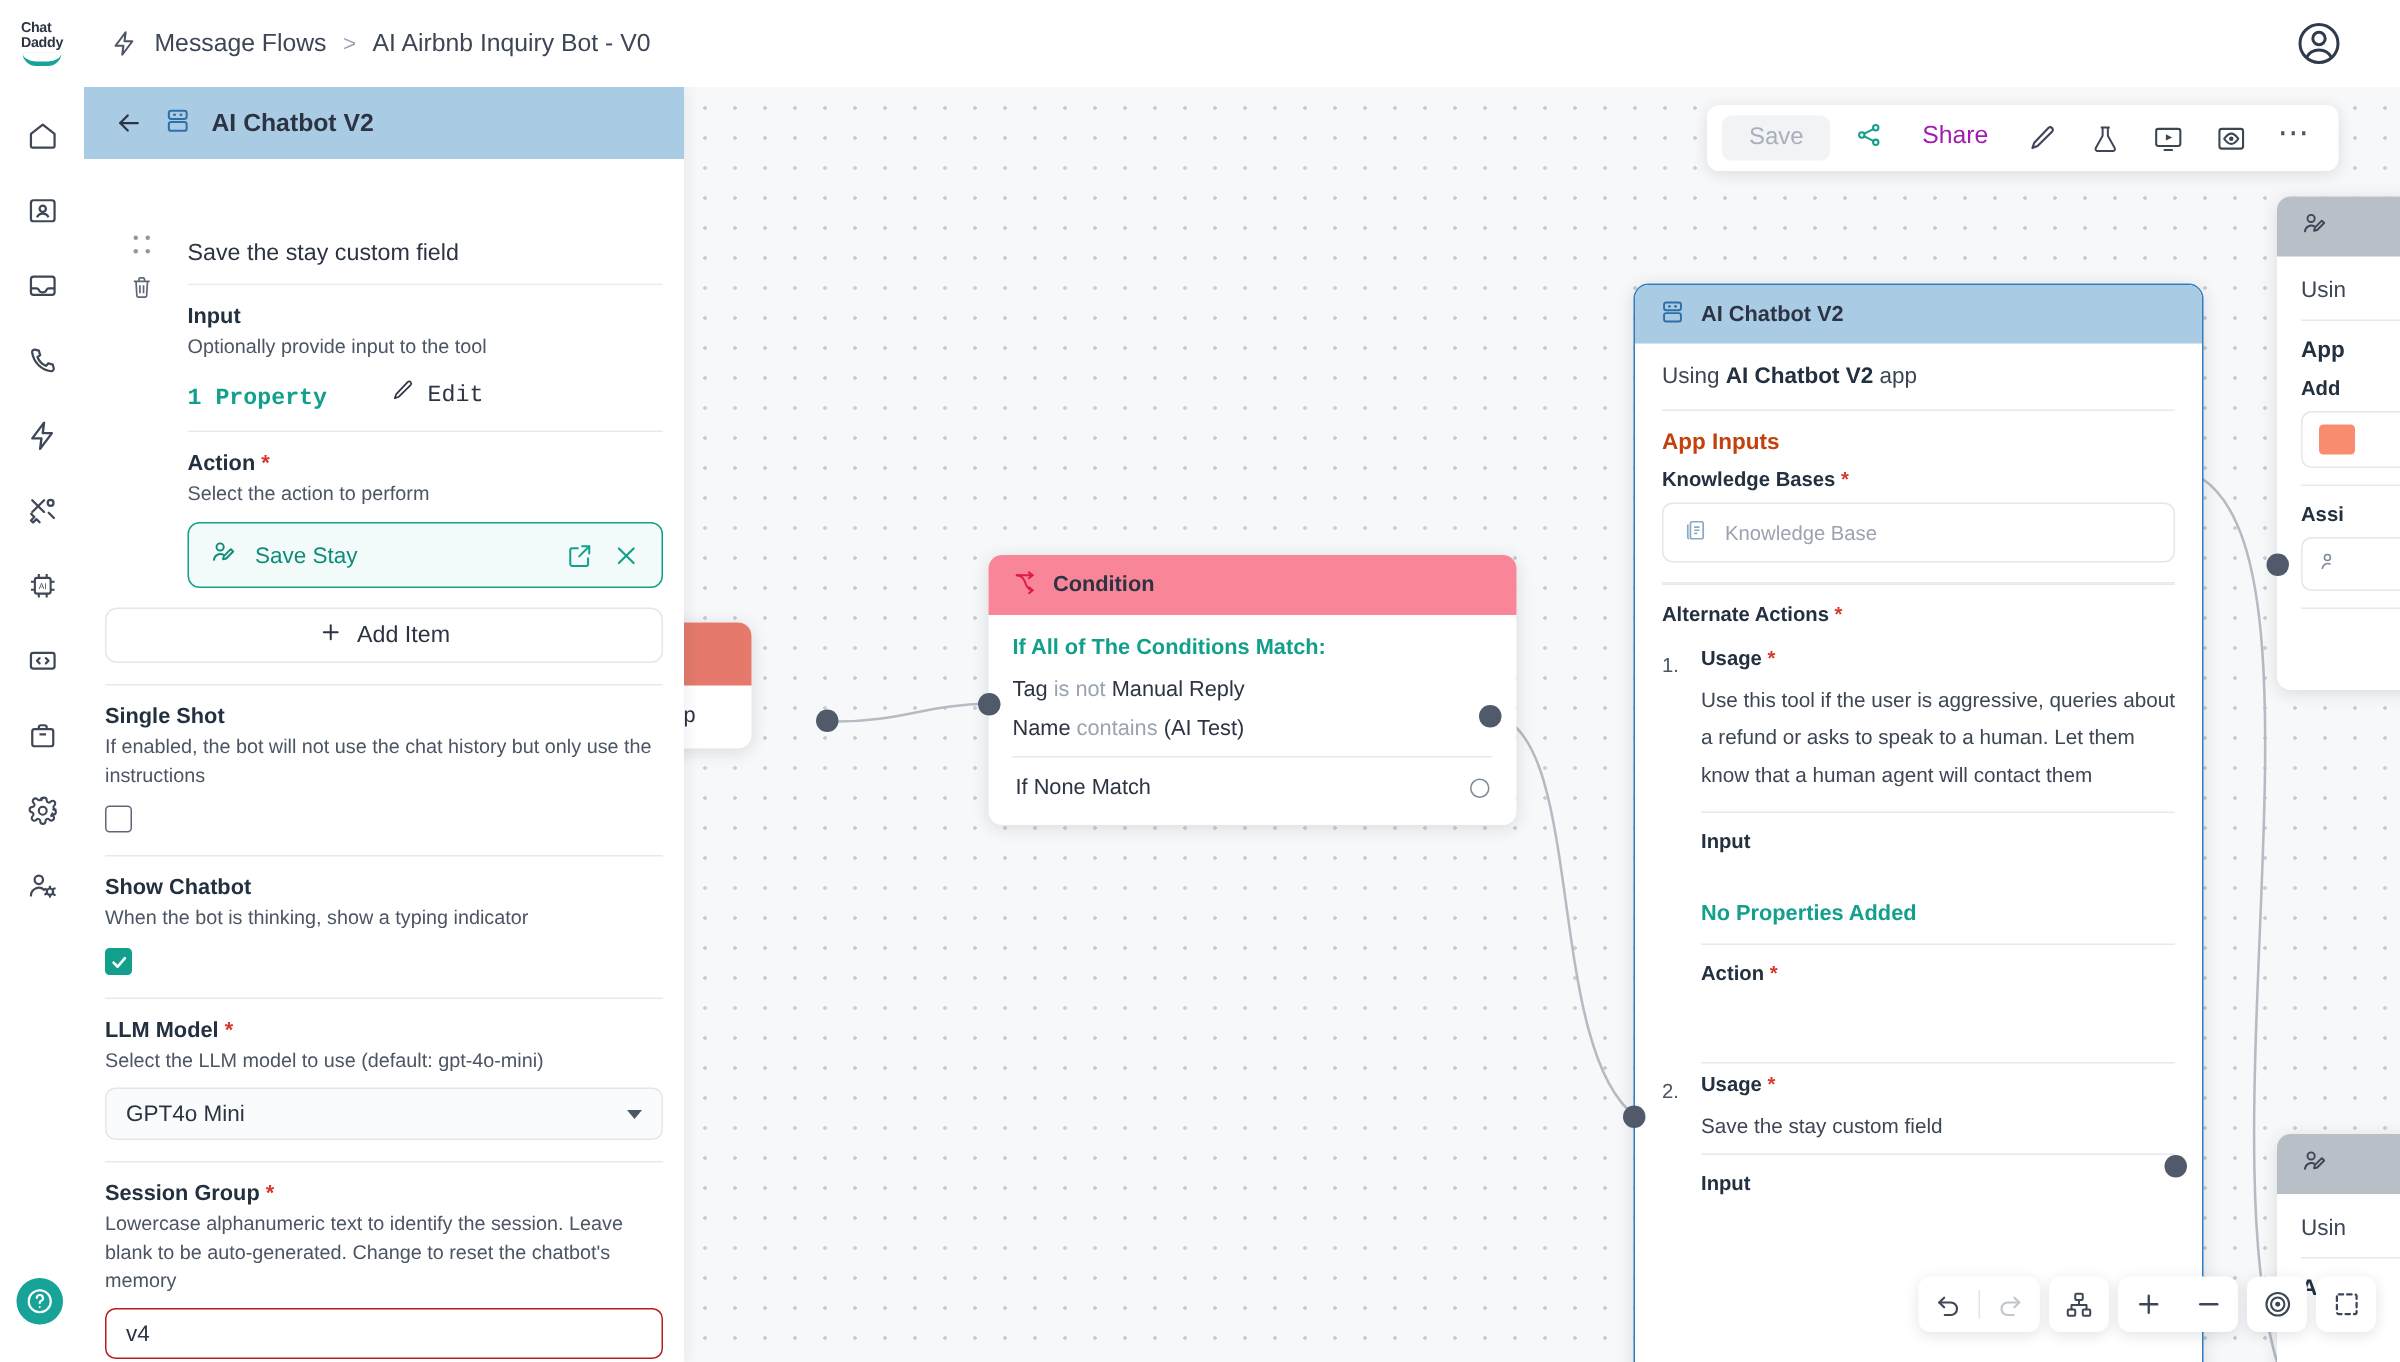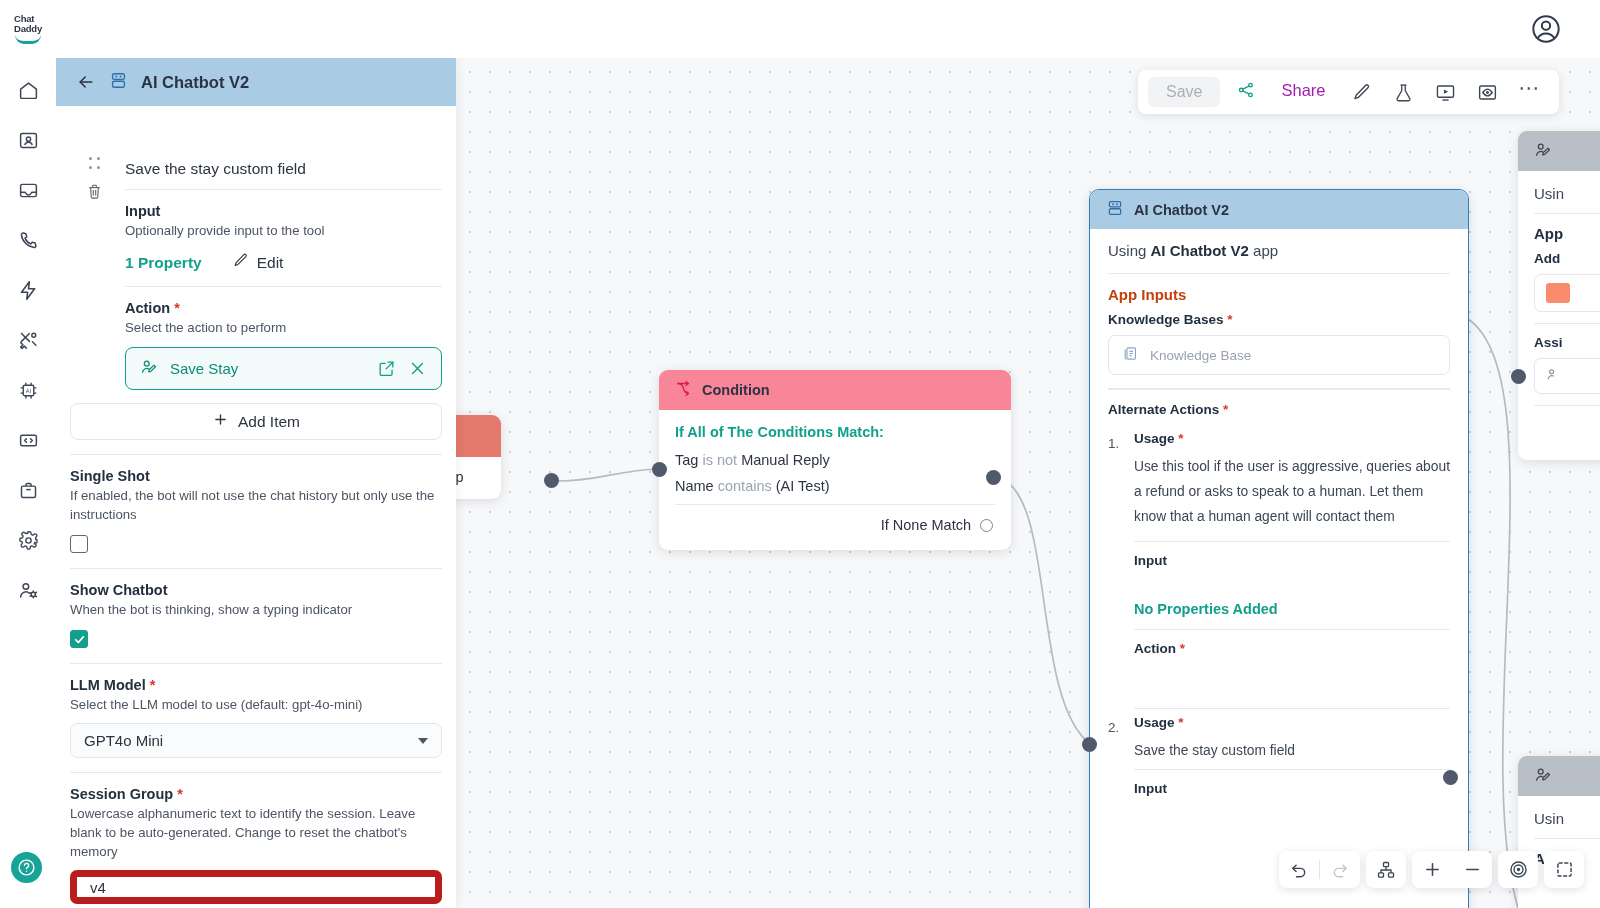--- a/index.html
+++ b/index.html
@@ -60,21 +60,21 @@
   .node-head { height:40px; border-radius:9px 9px 0 0; display:flex; align-items:center; gap:10px; padding:0 16px; font-weight:bold; font-size:14.5px; color:#2c3443; }
 
   
   .node-cond { left:603px; top:312px; width:352px; }
   .node-cond .node-head { background:#f98598; }
   .cond-body { padding:14px 16px 8px; }
   .cond-title { color:#12a08c; font-weight:bold; font-size:14.5px; margin-bottom:12px; }
   .cond-row { font-size:14.5px; color:#2c3443; margin-bottom:10px; }
   .cond-row .op { color:#9aa3b0; }
   .cond-div { border-top:1px solid #e6e9ed; margin:6px 0 0; }
-  .cond-none { display:flex; align-items:center; justify-content:flex-end; gap:9px; padding:12px 2px 9px; font-size:14.5px; }
+  .cond-none { display:flex; align-items:center; justify-content:space-between; gap:9px; padding:12px 2px 9px; font-size:14.5px; }
   .radio-o { width:13px; height:13px; border:1.6px solid #7c8798; border-radius:50%; }
 
   
   .node-prev { left:330px; top:357px; width:115px; z-index:9; }
   .node-prev .node-head { background:#e4796c; height:42px; border-radius:9px 9px 0 0; }
   .node-prev .prev-body { padding:12px 14px 14px; font-size:14.5px; }
 
   
   .node-ai { left:1033px; top:131px; width:380px; height:800px; border:1.8px solid #2f7fbf; border-radius:10px; overflow:hidden; }
   .node-ai .node-head { background:#a9cbe4; height:39px; }
@@ -128,42 +128,42 @@
   .txt-input {
     width:100%; border:none; border-bottom:0; font-size:15.5px; color:#2c3443;
     padding:8px 0 11px 6px; font-family:inherit; outline:none; background:#fff;
   }
   .sep { border-top:1px solid #e6e9ed; margin:0 14px 0 69px; }
   .sep-full { border-top:1px solid #e6e9ed; margin:0 14px; }
   .grp { padding:13px 14px 0 69px; }
   .grp-full { padding:13px 14px 0 14px; }
   .lab { font-weight:bold; font-size:14.5px; color:#22303f; }
   .sub { font-size:13.2px; color:#4b5563; line-height:19px; margin-top:2px; }
-  .prop-row { display:flex; align-items:center; gap:30px; padding:12px 0 13px; }
+  .prop-row { display:flex; align-items:flex-end; gap:42px; padding:12px 0 13px;font-family:Liberation Mono, monospace; }
   .prop-green { color:#12a08c; font-weight:bold; font-size:15.5px; cursor:pointer; }
   .edit-btn { display:flex; align-items:center; gap:8px; font-size:15.5px; color:#2c3443; cursor:pointer; }
   .pill {
     display:flex; align-items:center; gap:12px; border:1.6px solid #12a08c; background:#f2fbf9;
     border-radius:8px; padding:10px 14px; margin:10px 0 0; color:#0f8b79; font-size:15px; cursor:pointer;
   }
   .pill .pname { flex:1; }
   .pill .pic { color:#12a08c; display:flex; cursor:pointer; }
   .add-item {
     margin:13px 14px 0 14px; border:1px solid #e3e6ea; border-radius:8px; height:37px;
     display:flex; align-items:center; justify-content:center; gap:9px; font-size:15.5px; color:#2c3443; cursor:pointer; background:#fff;
   }
   .chk { width:18px; height:18px; border:1.7px solid #5e6776; border-radius:3px; margin-top:11px; cursor:pointer; background:#fff; }
   .chk.on { background:#12a08c; border-color:#12a08c; display:flex; align-items:center; justify-content:center; }
   .select {
     margin-top:9px; border:1px solid #e3e6ea; border-radius:7px; height:35px; background:#fafbfc;
     display:flex; align-items:center; justify-content:space-between; padding:0 13px; font-size:15px; color:#2c3443; cursor:pointer;
   }
   .caret { width:0; height:0; border-left:5px solid transparent; border-right:5px solid transparent; border-top:6px solid #4b5563; }
   .tinput {
-    margin-top:9px; border:7px solid #b91c1c; border-radius:7px; height:34px; background:#fff;
+    margin-top:9px; border:1px solid #b91c1c; border-radius:7px; height:34px; background:#fff;
     display:flex; align-items:center; padding:0 13px; font-size:15px; color:#2c3443; width:100%; font-family:inherit; outline:none;
   }
 
   
   .ftools {
     position:absolute; left:1138px; top:70px; height:44px; background:#fff; border-radius:8px;
     box-shadow:0 2px 10px rgba(28,40,64,.13); display:flex; align-items:center; padding:0 10px; gap:4px; z-index:35;
   }
   .ft-save { padding:6px 18px; border-radius:6px; background:#f1f3f5; color:#a9b0ba; font-size:16px; cursor:default; }
   .ft-share { display:flex; align-items:flex-start; gap:26px; color:#a21caf; font-size:16.5px; padding:6px 13px; cursor:pointer; }
@@ -184,20 +184,30 @@
 
   <div class="topbar">
     <div class="logo">
       <div class="logo-txt">
         <div>Chat</div>
         <div>Daddy</div>
       </div>
       <div class="logo-smile"></div>
     </div>
 
+    <div class="crumbs">
+      <span class="bolt">
+        <svg width="18" height="18" viewBox="0 0 24 24" fill="none" stroke="currentColor" stroke-width="1.8" stroke-linecap="round" stroke-linejoin="round">
+            <polygon points="13 2 4 14 11 14 10 22 19 10 12 10 13 2"></polygon>
+          </svg>
+      </span>
+      <span class="crumb link">Message Flows</span>
+      <span class="crumb-sep">&gt;</span>
+      <span class="crumb">AI Airbnb Inquiry Bot - V0</span>
+    </div>
 
     <div class="avatar-btn">
       <svg width="32" height="32" viewBox="0 0 24 24" fill="none" stroke="#2f3a4c" stroke-width="1.5">
           <circle cx="12" cy="12" r="9.5"></circle>
           <circle cx="12" cy="9.5" r="3.1"></circle>
           <path d="M5.6 19.2a7.2 7.2 0 0 1 12.8 0"></path>
         </svg>
     </div>
   </div>
 

